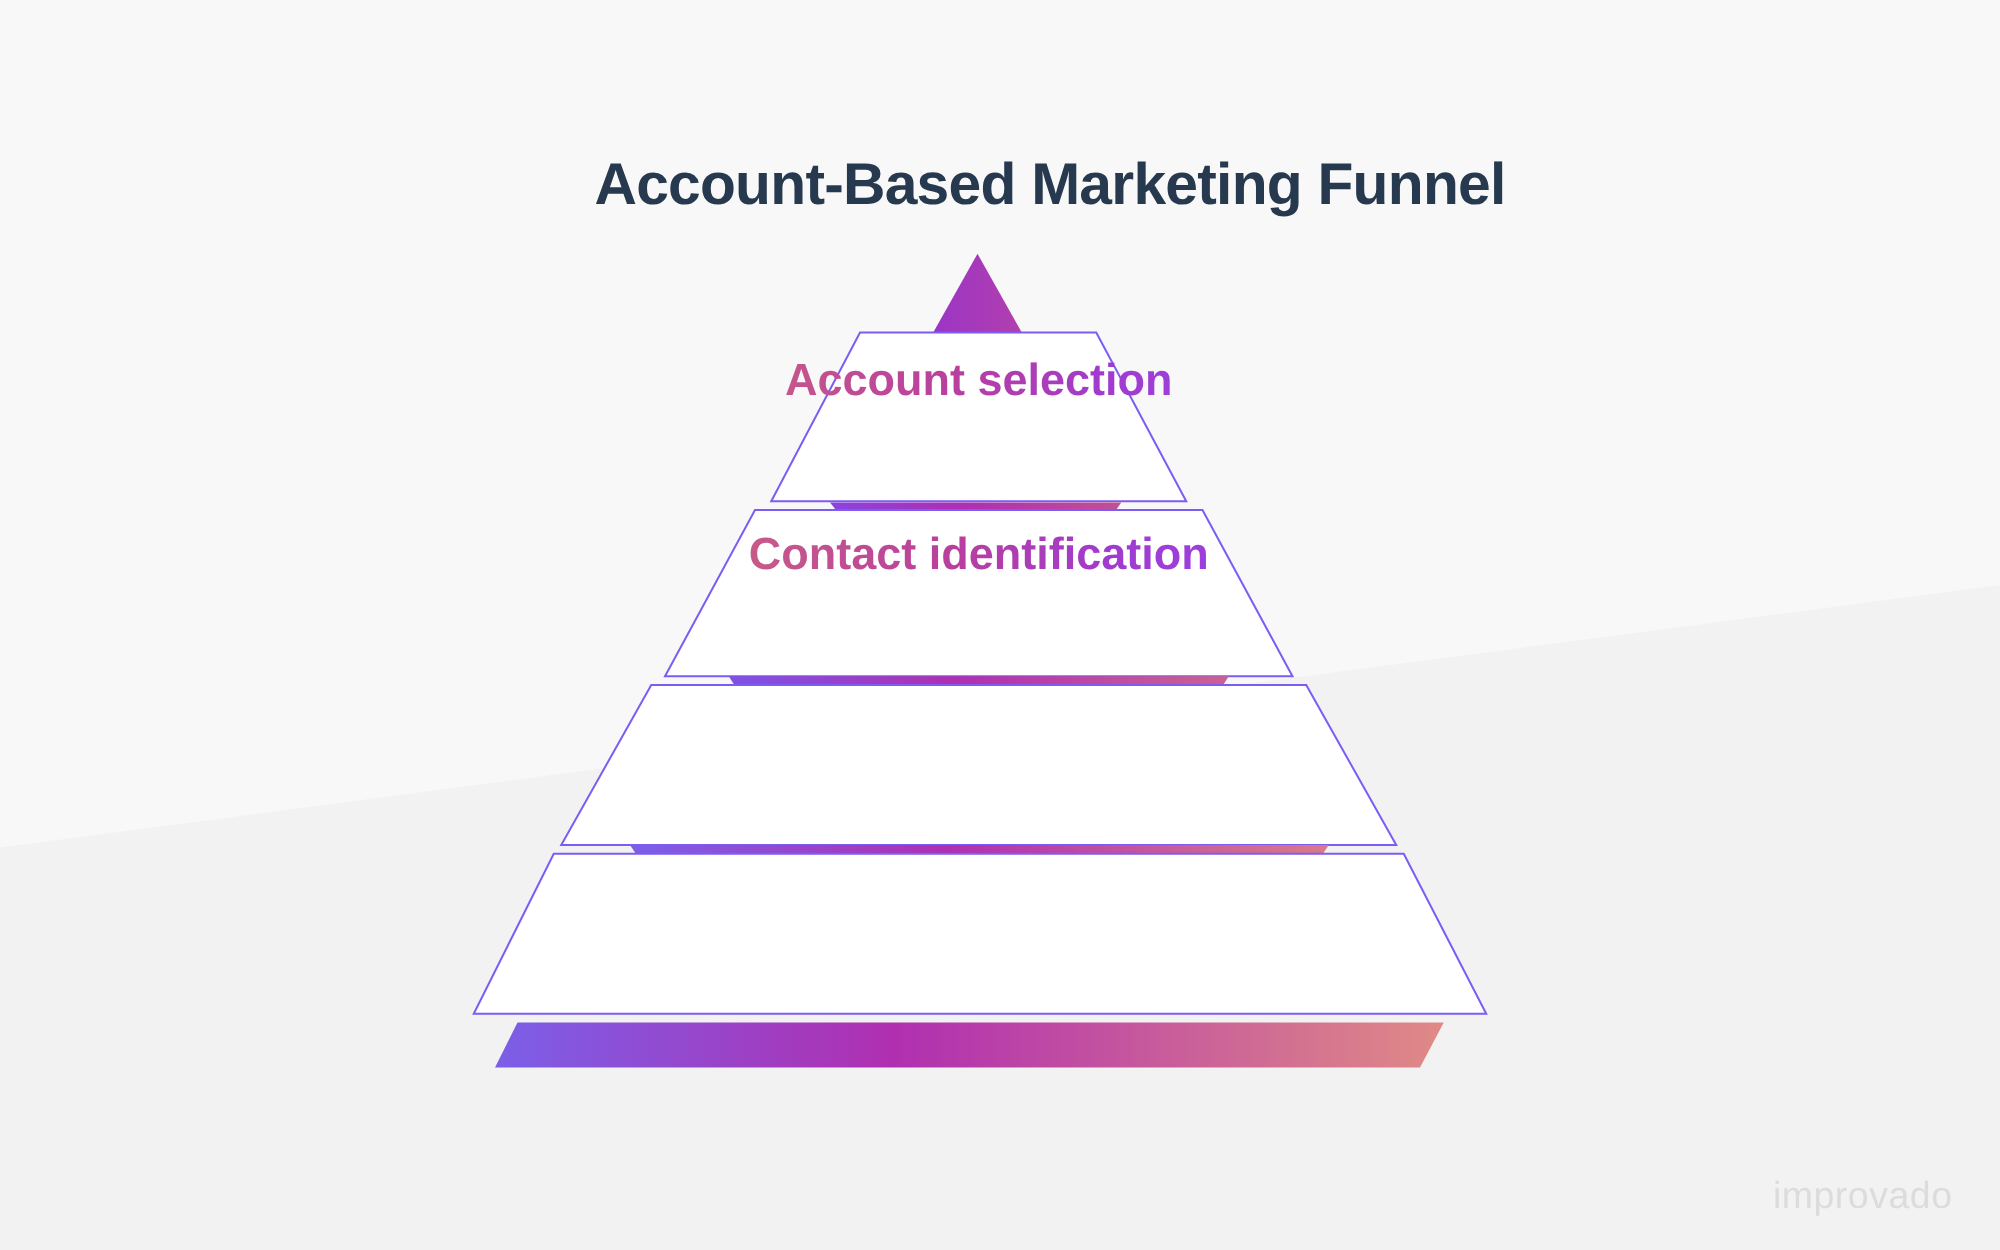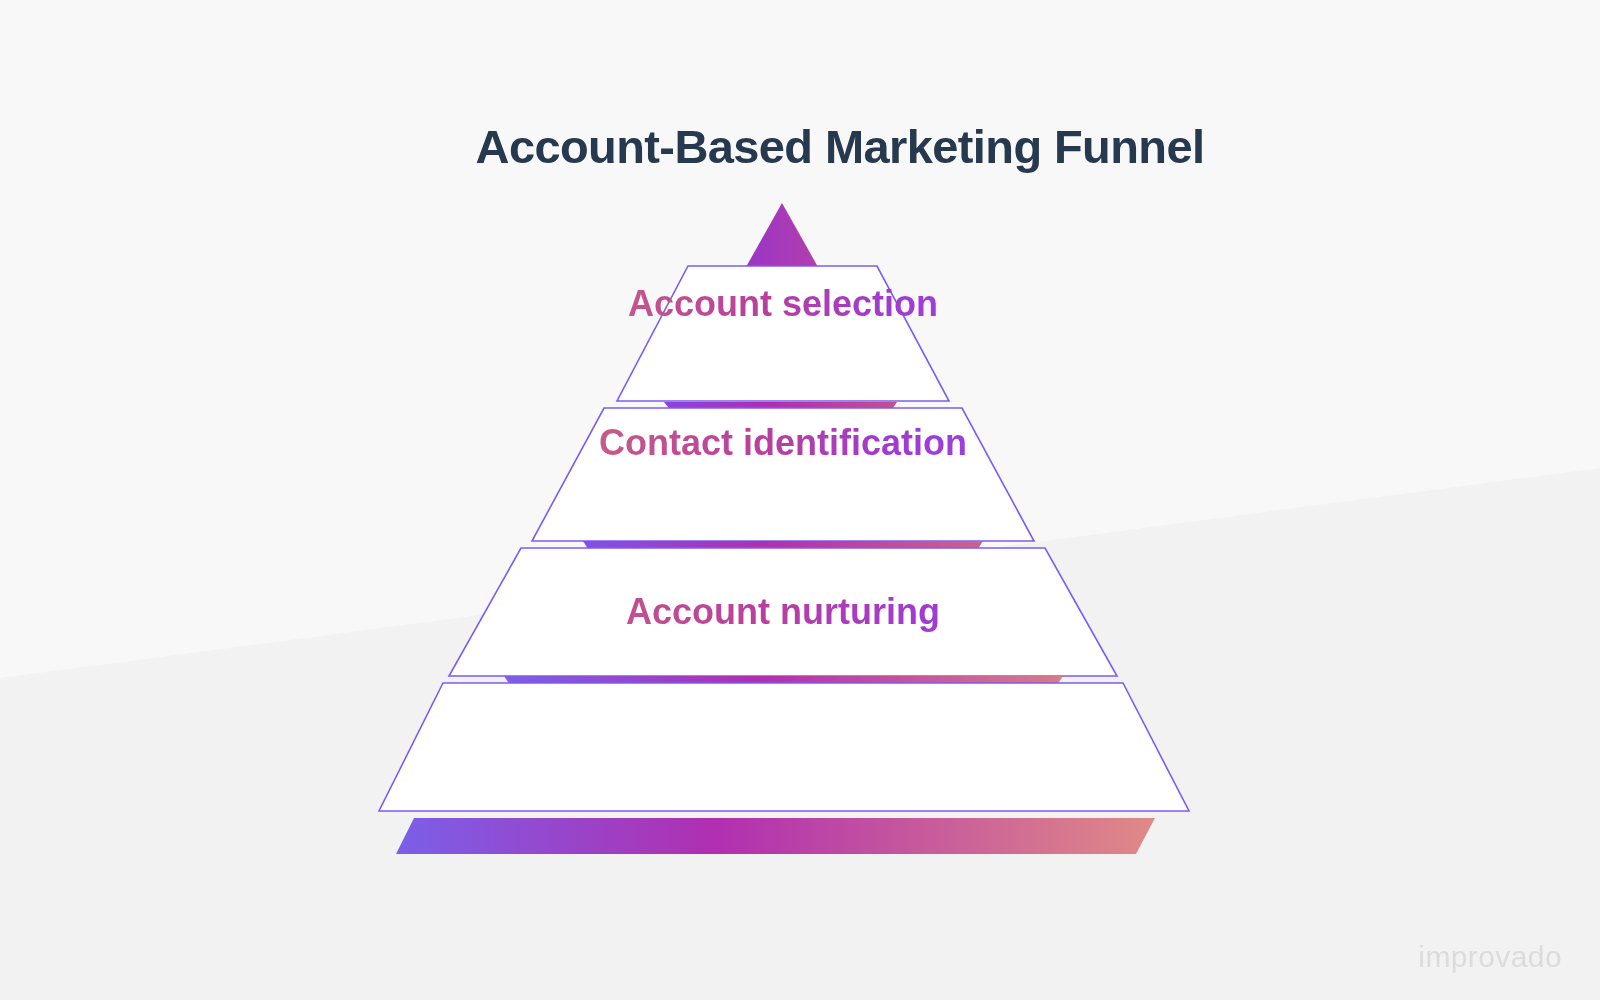--- a/index.html
+++ b/index.html
@@ -134,18 +134,17 @@
 
     <polygon points="414,818 1155,818 1136,854 396,854" fill="url(#bandGrad4)"></polygon>
   </svg>
 
   <h1 class="page-title">Account-Based Marketing Funnel</h1>
 
   <div class="tier-label" style="top:421px; left:583px; width:400px; font-size:36px;">Contact identification</div>
 
   <div class="tier-label" style="top:282px; left:583px; width:400px; font-size:36px;">Account selection</div>
 
-  <div class="tier-label" style="top:590px; left:533px; width:500px; font-size:36px;">Account nurturing</div>
 
 
   <div class="wordmark">improvado</div>
 
 </div>
 
 </body></html>

